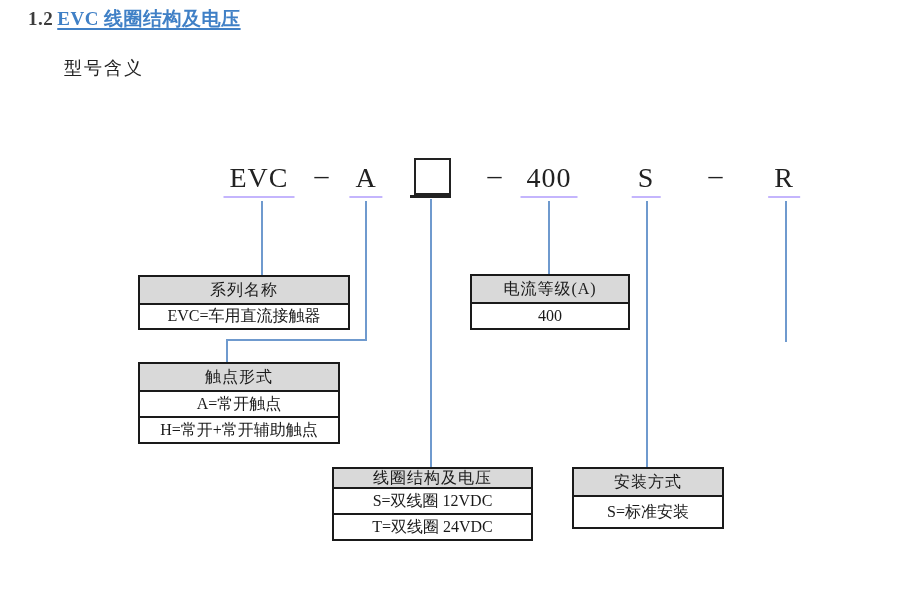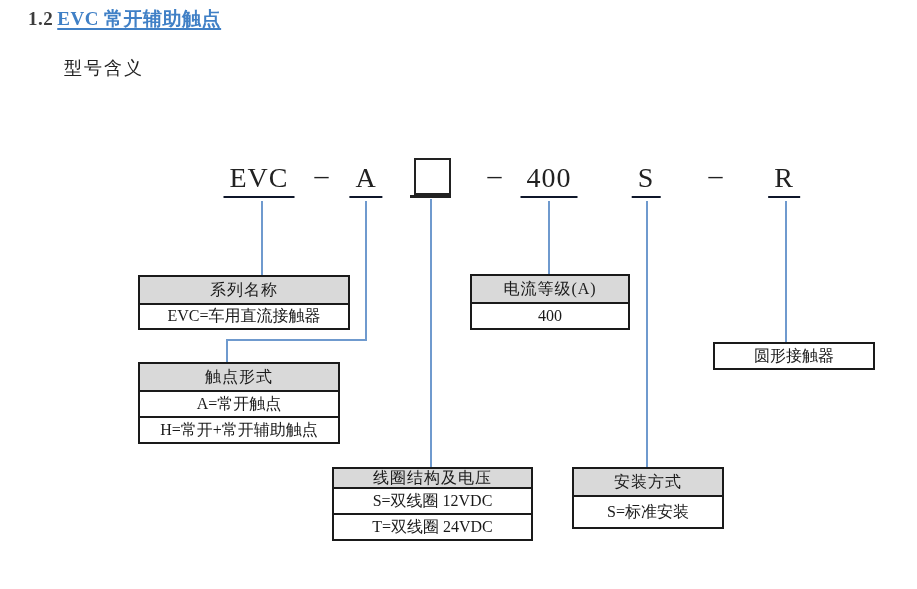--- a/index.html
+++ b/index.html
@@ -32,21 +32,21 @@
     font-family:Liberation Mono, monospace;
   }
   
   .code-seg{
     position:absolute;top:161px;
     transform:translateX(-50%);
     font-size:28px;line-height:34px;
     color:#222;white-space:nowrap;
     letter-spacing:1px;
   }
-  .code-seg.u{border-bottom:2px solid #0f172a;padding:0 6px 1px 6px;text-align:right;}
+  .code-seg.u{border-bottom:2px solid #c4b5fd;padding:0 6px 1px 6px;text-align:right;}
   .code-seg.dash{top:158px;}
   .blank-box-seg{
     position:absolute;left:414px;top:158px;
     width:33px;height:33px;
     border:2.5px solid #222;
     background:#fff;
   }
   .blank-box-underline{
     position:absolute;left:410px;top:195px;
     width:41px;height:2.5px;background:#222;
@@ -95,21 +95,21 @@
   #box-mount .hdr{height:26px;}
   #box-mount .row{height:32px;}
   #box-round{left:713px;top:342px;width:162px;}
   #box-round .row{height:24px;}
 </style>
 </head>
 <body>
 
 <div class="page">
 
-  <h1 class="title"><span class="sec-num">1.2</span><span class="sec-title">EVC 常开辅助触点</span></h1>
+  <h1 class="title"><span class="sec-num">1.2</span><span class="sec-title">EVC 线圈结构及电压</span></h1>
 
   <div class="subtitle">型号含义</div>
 
   <span class="code-seg u" style="left:259px;">EVC</span>
   <span class="code-seg dash" style="left:322px;">–</span>
   <span class="code-seg u" style="left:366px;">A</span>
   <div class="blank-box-seg"></div>
   <div class="blank-box-underline"></div>
   <span class="code-seg dash" style="left:495px;">–</span>
   <span class="code-seg u" style="left:549px;">400</span>
@@ -146,17 +146,14 @@
     <div class="hdr">线圈结构及电压</div>
     <div class="row">S=双线圈 12VDC</div>
     <div class="row">T=双线圈 24VDC</div>
   </div>
 
   <div class="lbox" id="box-mount">
     <div class="hdr">安装方式</div>
     <div class="row">S=标准安装</div>
   </div>
 
-  <div class="lbox" id="box-round">
-    <div class="row first">圆形接触器</div>
-  </div>
 
 </div>
 
 </body></html>

